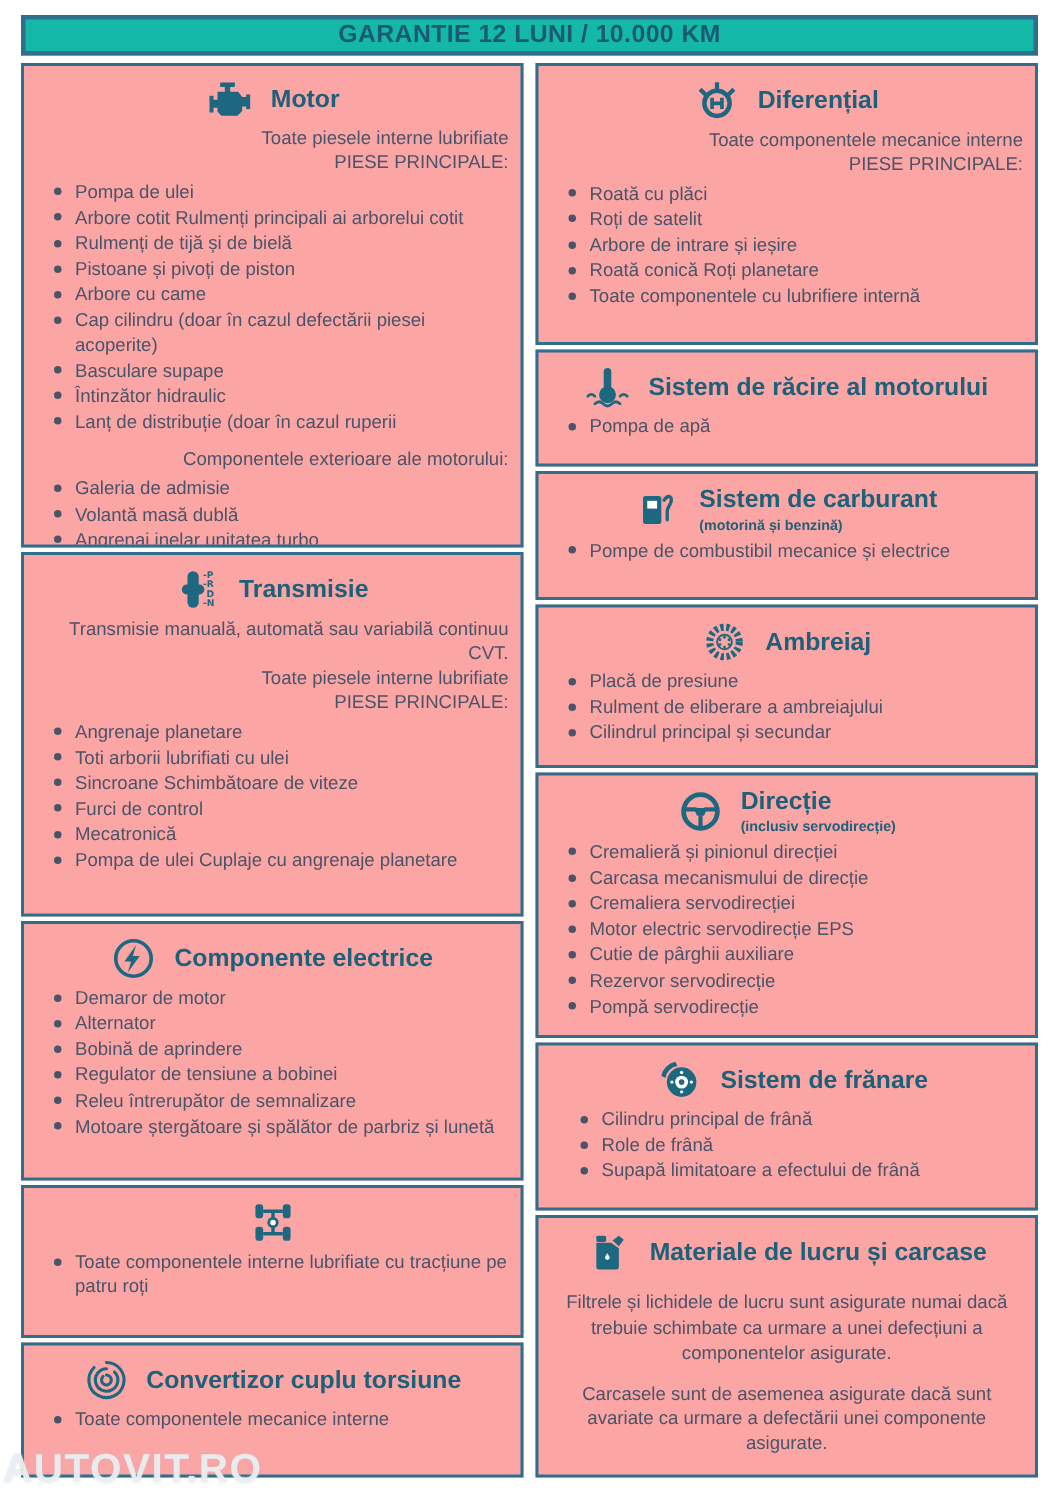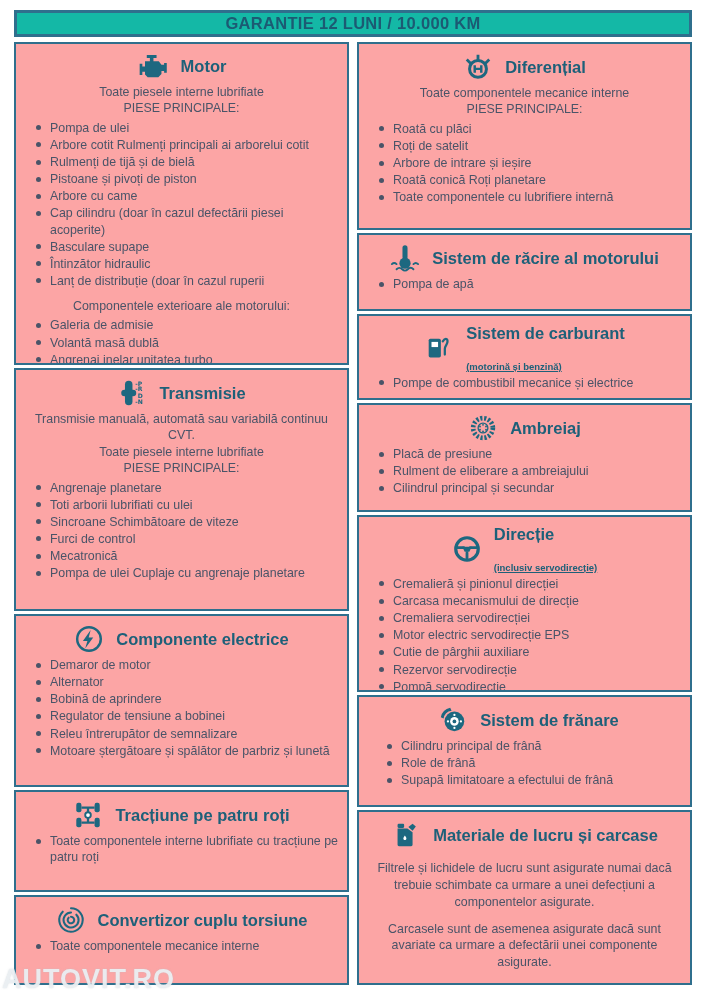--- a/index.html
+++ b/index.html
@@ -15,22 +15,22 @@
     display:flex; align-items:center; justify-content:center;
   }
   .header-title{ font-size:16.5px; font-weight:bold; color:#1c5a73; letter-spacing:.3px; }
   .columns{ position:absolute; left:14px; top:42px; width:678px; height:943px; display:flex; gap:8px; }
   .col{ flex:1 1 0; display:flex; flex-direction:column; gap:3px; }
   .box{ border:2.5px solid var(--border); background:#fca5a5; padding:4px 8px; overflow:hidden; flex:0 0 auto; }
   .sec-header{ display:flex; align-items:center; justify-content:center; gap:12px; margin:4px 0 3px; }
   .icon{ color:var(--icon); display:flex; align-items:center; flex:none; }
   .sec-titlewrap{ display:flex; flex-direction:column; align-items:flex-start; }
   .sec-title{ font-size:16.5px; font-weight:bold; color:var(--title); line-height:1.15; }
-  .sec-subtitle{ font-size:9.5px; font-weight:bold; color:var(--title); margin-top:18px;text-decoration:underline; }
-  .intro{ font-size:12.4px; color:var(--body); text-align:center; line-height:1.32; }
+  .sec-subtitle{ font-size:9.5px; font-weight:bold; color:var(--title); margin-top:2px; }
+  .intro{ font-size:12.4px; color:var(--body); text-align:right; line-height:1.32; }
   .intro-spaced{ margin-top:9px; }
   .bullets{ margin-top:3px; }
   .bullet{ display:flex; gap:9px; font-size:12.4px; color:var(--body); line-height:1.3; padding-left:12px; margin-bottom:1px; }
   .dot{ width:5px; height:5px; border-radius:50%; background:var(--body); flex:none; margin-top:5.5px; }
   .para{ font-size:12.4px; color:var(--body); text-align:center; line-height:1.36; margin-top:10px; padding:0 4px; }
   .watermark{
     position:absolute; left:2px; bottom:4px; z-index:5;
     font-size:27px; font-weight:bold; letter-spacing:1px;
     color:rgba(236,240,243,0.92); text-shadow:0 0 2px rgba(185,194,202,0.55);
   }
@@ -209,23 +209,20 @@
                 <rect x="23" y="3" width="5.5" height="10" rx="2.2"></rect>
                 <rect x="3.5" y="19" width="5.5" height="10" rx="2.2"></rect>
                 <rect x="23" y="19" width="5.5" height="10" rx="2.2"></rect>
               </g>
               <g fill="none" stroke="currentColor" stroke-width="2.4">
                 <path d="M9 8h14M9 24h14M16 8v16"></path>
               </g>
               <circle cx="16" cy="16" r="3" fill="#fff" stroke="currentColor" stroke-width="2"></circle>
             </svg>
           </span>
-          <div class="sec-titlewrap">
-            <div class="sec-title">Tracțiune pe patru roți</div>
-          </div>
         </div>
         <div class="bullets">
           <div class="bullet">
             <span class="dot"></span>
             <span>Toate componentele interne lubrifiate cu tracțiune pe patru roți</span>
           </div>
         </div>
       </section>
       <section class="box" style="height: 90px;">
         <div class="sec-header">

